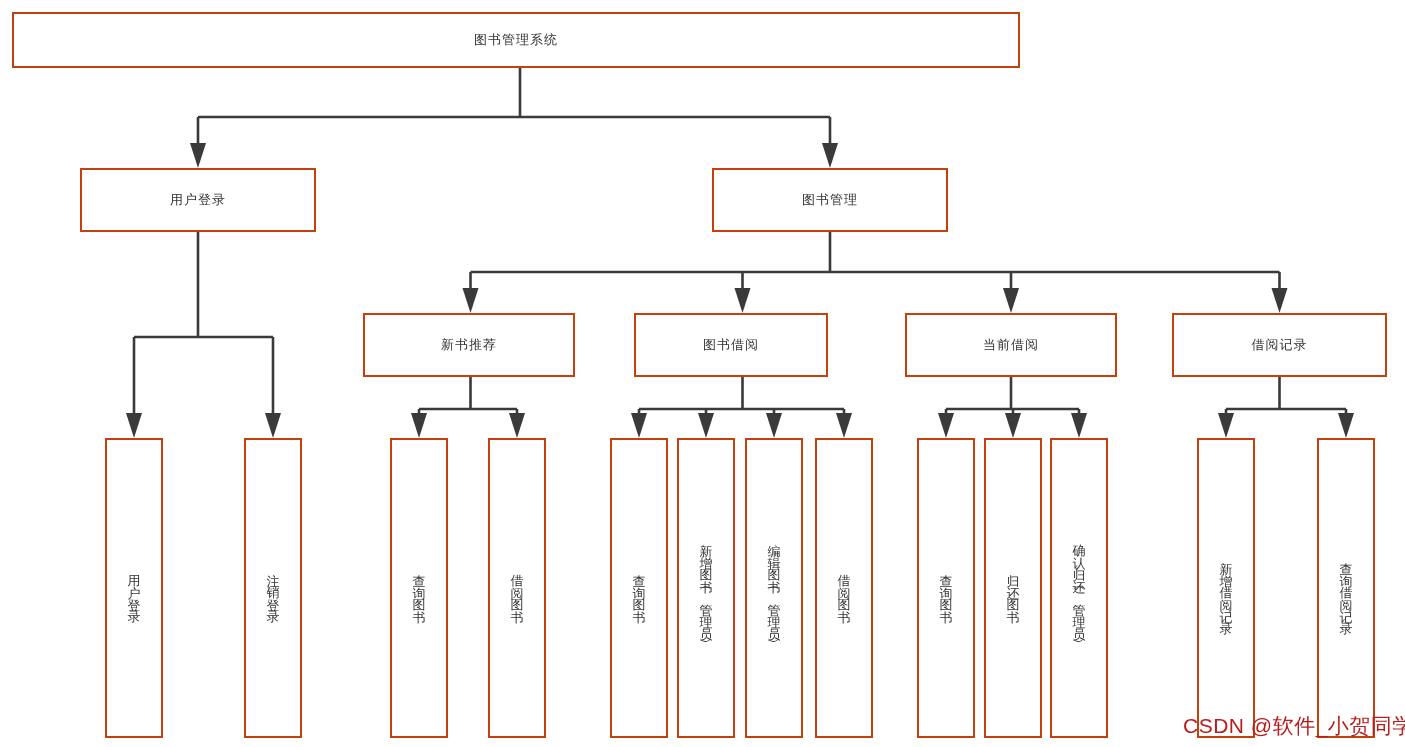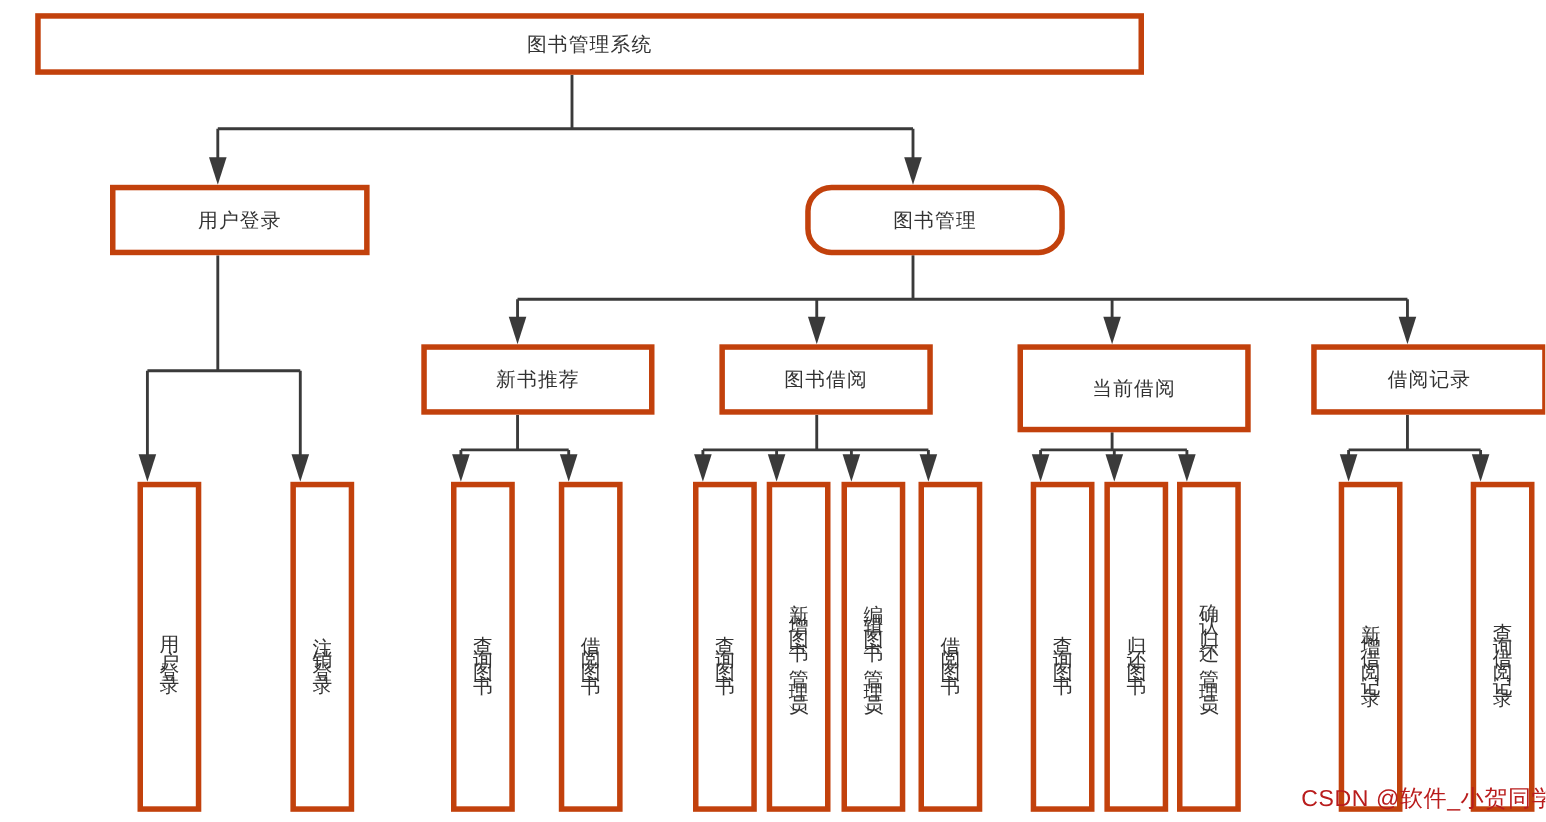--- a/index.html
+++ b/index.html
@@ -23,29 +23,28 @@
     fill: none;
   }
   .wires polygon {
     fill: #3a3a3a;
     stroke: none;
   }
   .box {
     position: absolute;
     box-sizing: border-box;
     background: #ffffff;
-    border: 5px solid #c2410c;
+    border: 2px solid #c2410c;
     display: flex;
     align-items: center;
     justify-content: center;
-    font-size: 18px;
+    font-size: 13px;
     letter-spacing: 1px;
     text-align: center;
     white-space: nowrap;
-    margin-left: 20px;
   }
   .leaf {
     writing-mode: vertical-rl;
     text-orientation: mixed;
     letter-spacing: 12px;
     line-height: 1;
     white-space: normal;
   }
   .watermark {
     position: absolute;
@@ -110,25 +109,25 @@
     <g>
       <path d="M1279.5 377 V409 M1226 409 H1346 M1226 409 V430 M1346 409 V430"></path>
       <polygon points="1218,413 1234,413 1226,438"></polygon>
       <polygon points="1338,413 1354,413 1346,438"></polygon>
     </g>
   </svg>
 
   <div class="box" style="left:12px; top:12px; width:1008px; height:56px;">图书管理系统</div>
 
   <div class="box" style="left:80px; top:168px; width:236px; height:64px;">用户登录</div>
-  <div class="box" style="left:712px; top:168px; width:236px; height:64px;border-radius:24px;">图书管理</div>
+  <div class="box" style="left:712px; top:168px; width:236px; height:64px;">图书管理</div>
 
   <div class="box" style="left:363px; top:313px; width:212px; height:64px;">新书推荐</div>
   <div class="box" style="left:634px; top:313px; width:194px; height:64px;">图书借阅</div>
-  <div class="box" style="left:905px; top:313px; width:212px; height:80px;">当前借阅</div>
+  <div class="box" style="left:905px; top:313px; width:212px; height:64px;">当前借阅</div>
   <div class="box" style="left:1172px; top:313px; width:215px; height:64px;">借阅记录</div>
 
   <div class="box leaf" style="left:105px; top:438px; width:58px; height:300px;">用户登录</div>
   <div class="box leaf" style="left:244px; top:438px; width:58px; height:300px;">注销登录</div>
 
   <div class="box leaf" style="left:390px; top:438px; width:58px; height:300px;">查询图书</div>
   <div class="box leaf" style="left:488px; top:438px; width:58px; height:300px;">借阅图书</div>
 
   <div class="box leaf" style="left:610px; top:438px; width:58px; height:300px;">查询图书</div>
   <div class="box leaf" style="left:677px; top:438px; width:58px; height:300px;">新增图书（管理员）</div>

